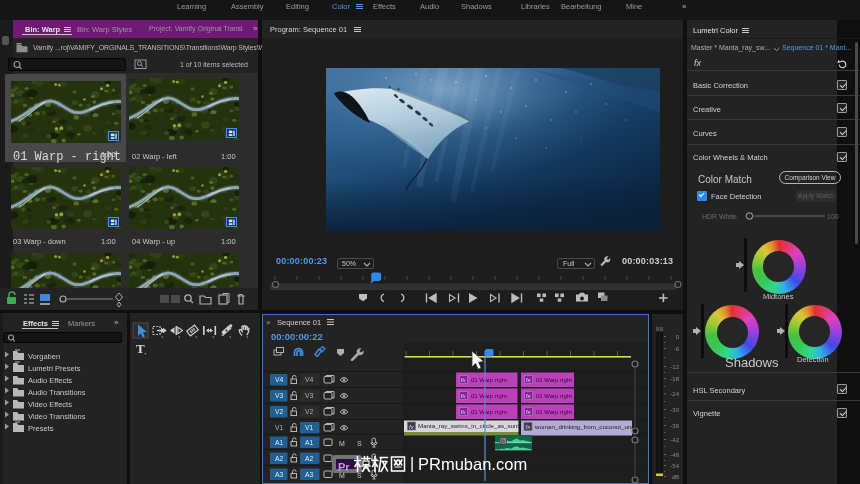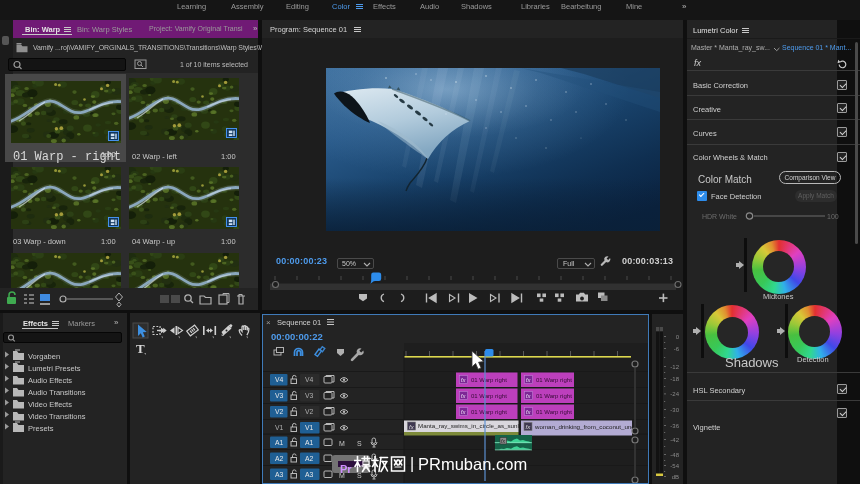--- a/index.html
+++ b/index.html
@@ -519,21 +519,21 @@
   <span class="txt" style="left:30px;top:341px;font-size:13px;color:#c8c8c8;margin-left:8px;">Shadows</span>
   <span class="txt" style="left:110px;top:341px;font-size:7.5px;color:#c8c8c8;">Detection</span>
 
   <div class="abs slbar" style="left:57px;top:224px;"></div>
   <div class="abs slbar" style="left:14px;top:290px;"></div>
   <div class="abs slbar" style="left:98px;top:290px;"></div>
   <div class="sep" style="left:0;top:358px;width:173px;"></div>
   <span class="txt" style="left:6px;top:372px;font-size:7.5px;color:#d0d0d0;">HSL Secondary</span>
   <div class="chk" style="left:150px;top:370px;"></div>
   <div class="sep" style="left:0;top:386px;width:173px;"></div>
-  <span class="txt" style="left:6px;top:409px;font-size:7.5px;color:#d0d0d0;">Vignette</span>
+  <span class="txt" style="left:6px;top:395px;font-size:7.5px;color:#d0d0d0;">Vignette</span>
   <div class="chk" style="left:150px;top:394px;"></div>
   <div class="abs" style="left:168px;top:28px;width:3px;height:202px;background:#4a4a4a;border-radius:2px;"></div>
 </div>
 
 <div class="panel" id="fxp" style="left:0;top:313px;width:127px;height:171px;">
   <div class="abs" style="left:0;top:0;width:3px;height:171px;background:#1a1a1a;"></div>
   <span class="txt" style="left:23px;top:6px;font-size:7.5px;color:#e4e4e4;font-weight:bold;">Effects</span>
   <svg class="abs" style="left:52px;top:8px;" width="7" height="6">
         <g stroke="#c8c8c8" stroke-width="1">
           <line x1="0" y1="0.5" x2="7" y2="0.5"></line>
@@ -847,21 +847,21 @@
           <rect x="12" y="103" width="1.2" height="0.8"></rect>
       <rect x="12" y="118" width="1.2" height="0.8"></rect>
           <rect x="12" y="132" width="1.2" height="0.8"></rect>
       <rect x="12" y="146" width="1.2" height="0.8"></rect>
           <rect x="12" y="157" width="1.2" height="0.8"></rect>
     </g>
   </svg>
 </div>
 
 <div class="abs" id="wm" style="left:330px;top:452px;height:24px;z-index:50;">
-  <div class="abs" style="left:2px;top:3px;width:38px;height:18px;background:#2d0f3e;border:6px solid #737373;border-radius:3px;">
+  <div class="abs" style="left:2px;top:3px;width:30px;height:18px;background:#2d0f3e;border:4px solid #737373;border-radius:3px;">
     <span class="txt" style="left:2px;top:2px;font-size:11px;font-weight:bold;color:#cf8fff;">Pr</span>
   </div>
   <svg class="abs" style="left:24px;top:3px;" width="52" height="18" stroke="#fff" stroke-width="1.6" fill="none" stroke-linecap="round">
 
     <g>
       <line x1="3.5" y1="1.5" x2="3.5" y2="16.5"></line>
           <line x1="0.5" y1="5.5" x2="6.5" y2="5.5"></line>
       <line x1="3.5" y1="7.5" x2="1" y2="11.5"></line>
           <line x1="3.5" y1="7.5" x2="6" y2="11.5"></line>
       <line x1="8" y1="3.5" x2="16" y2="3.5"></line>

